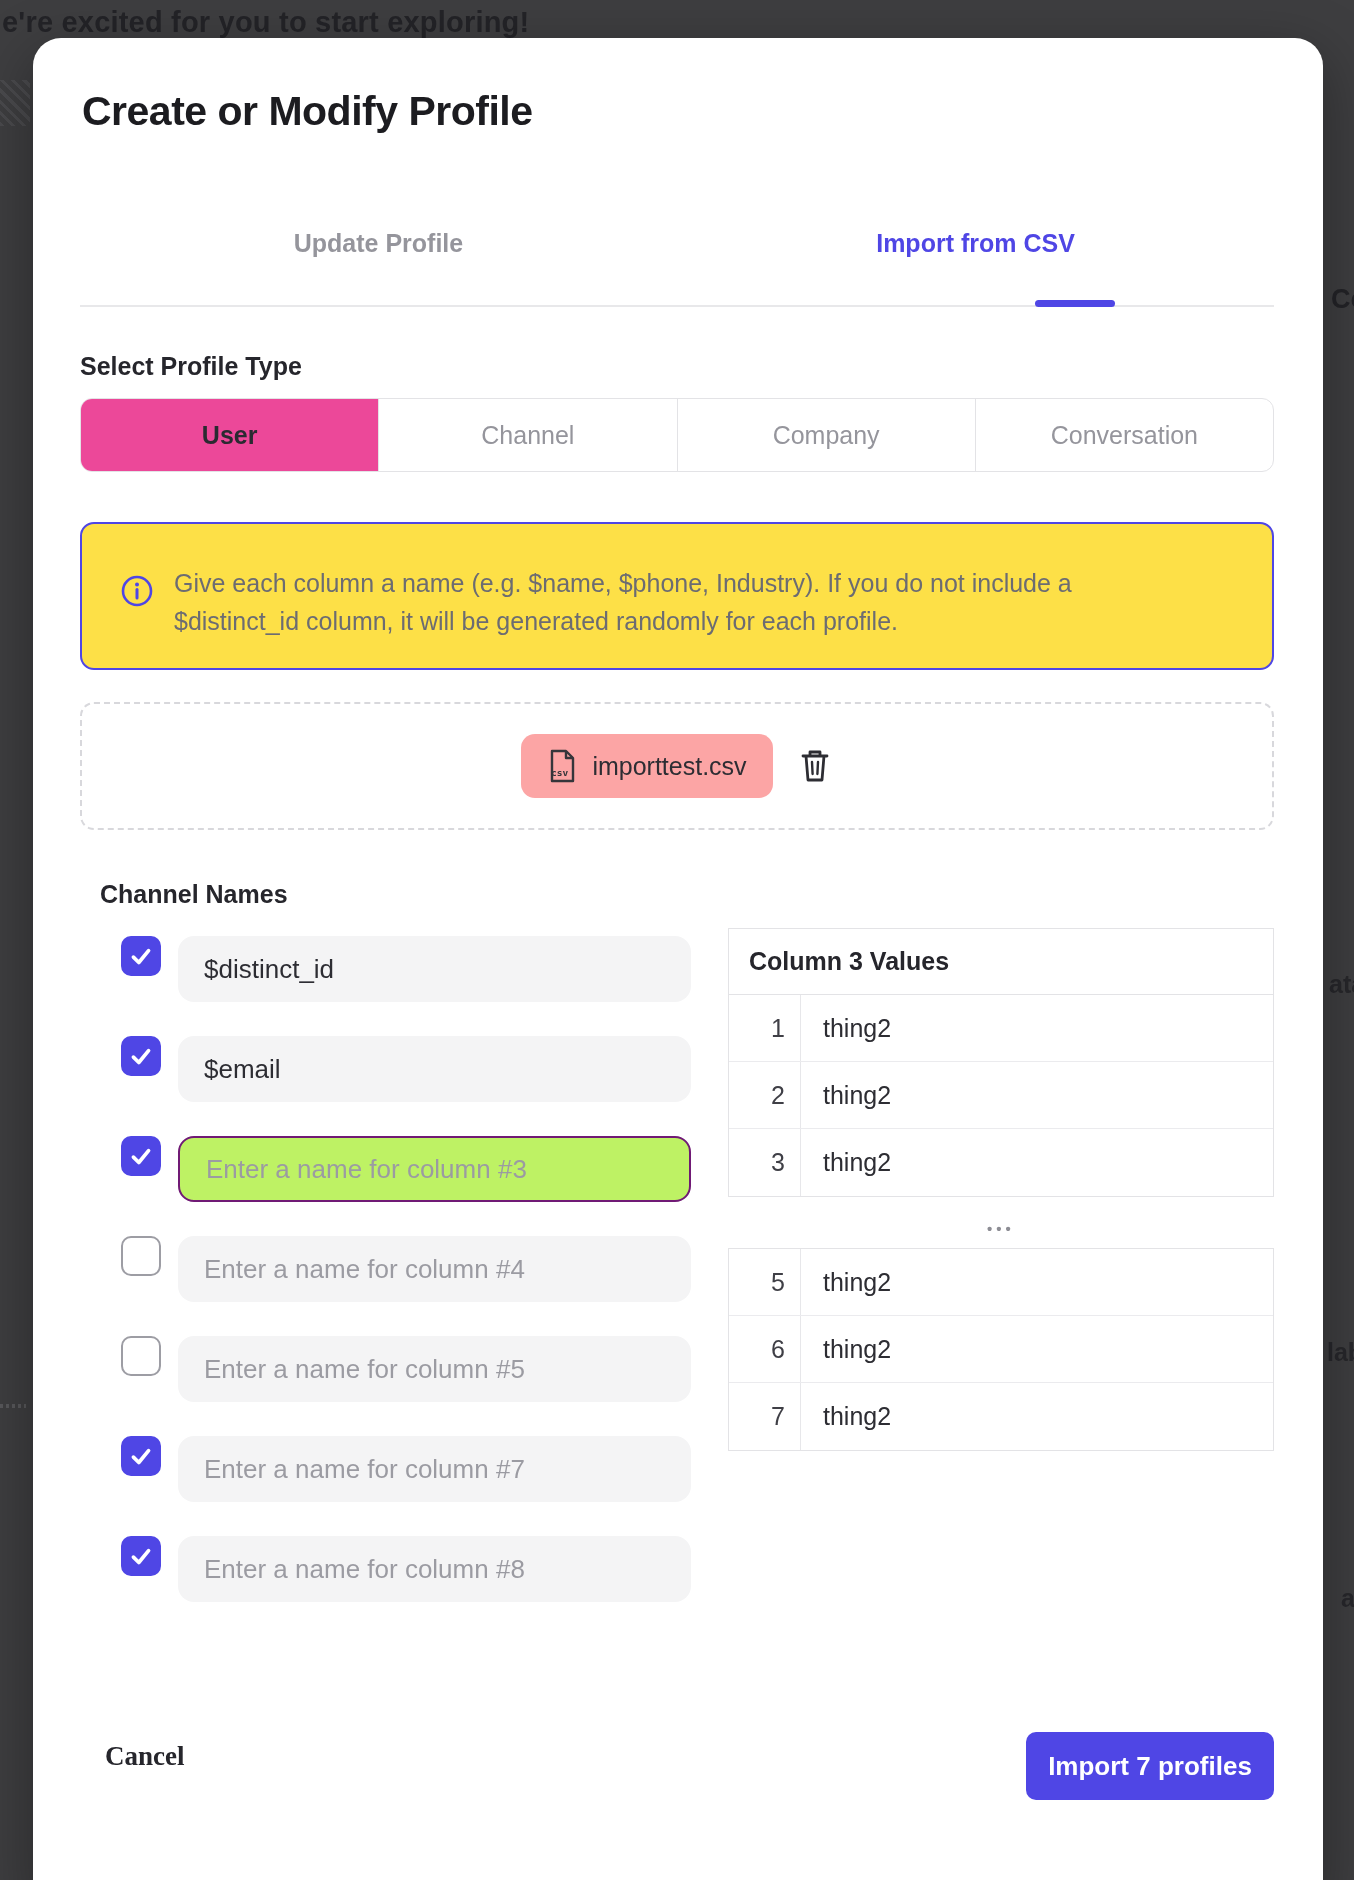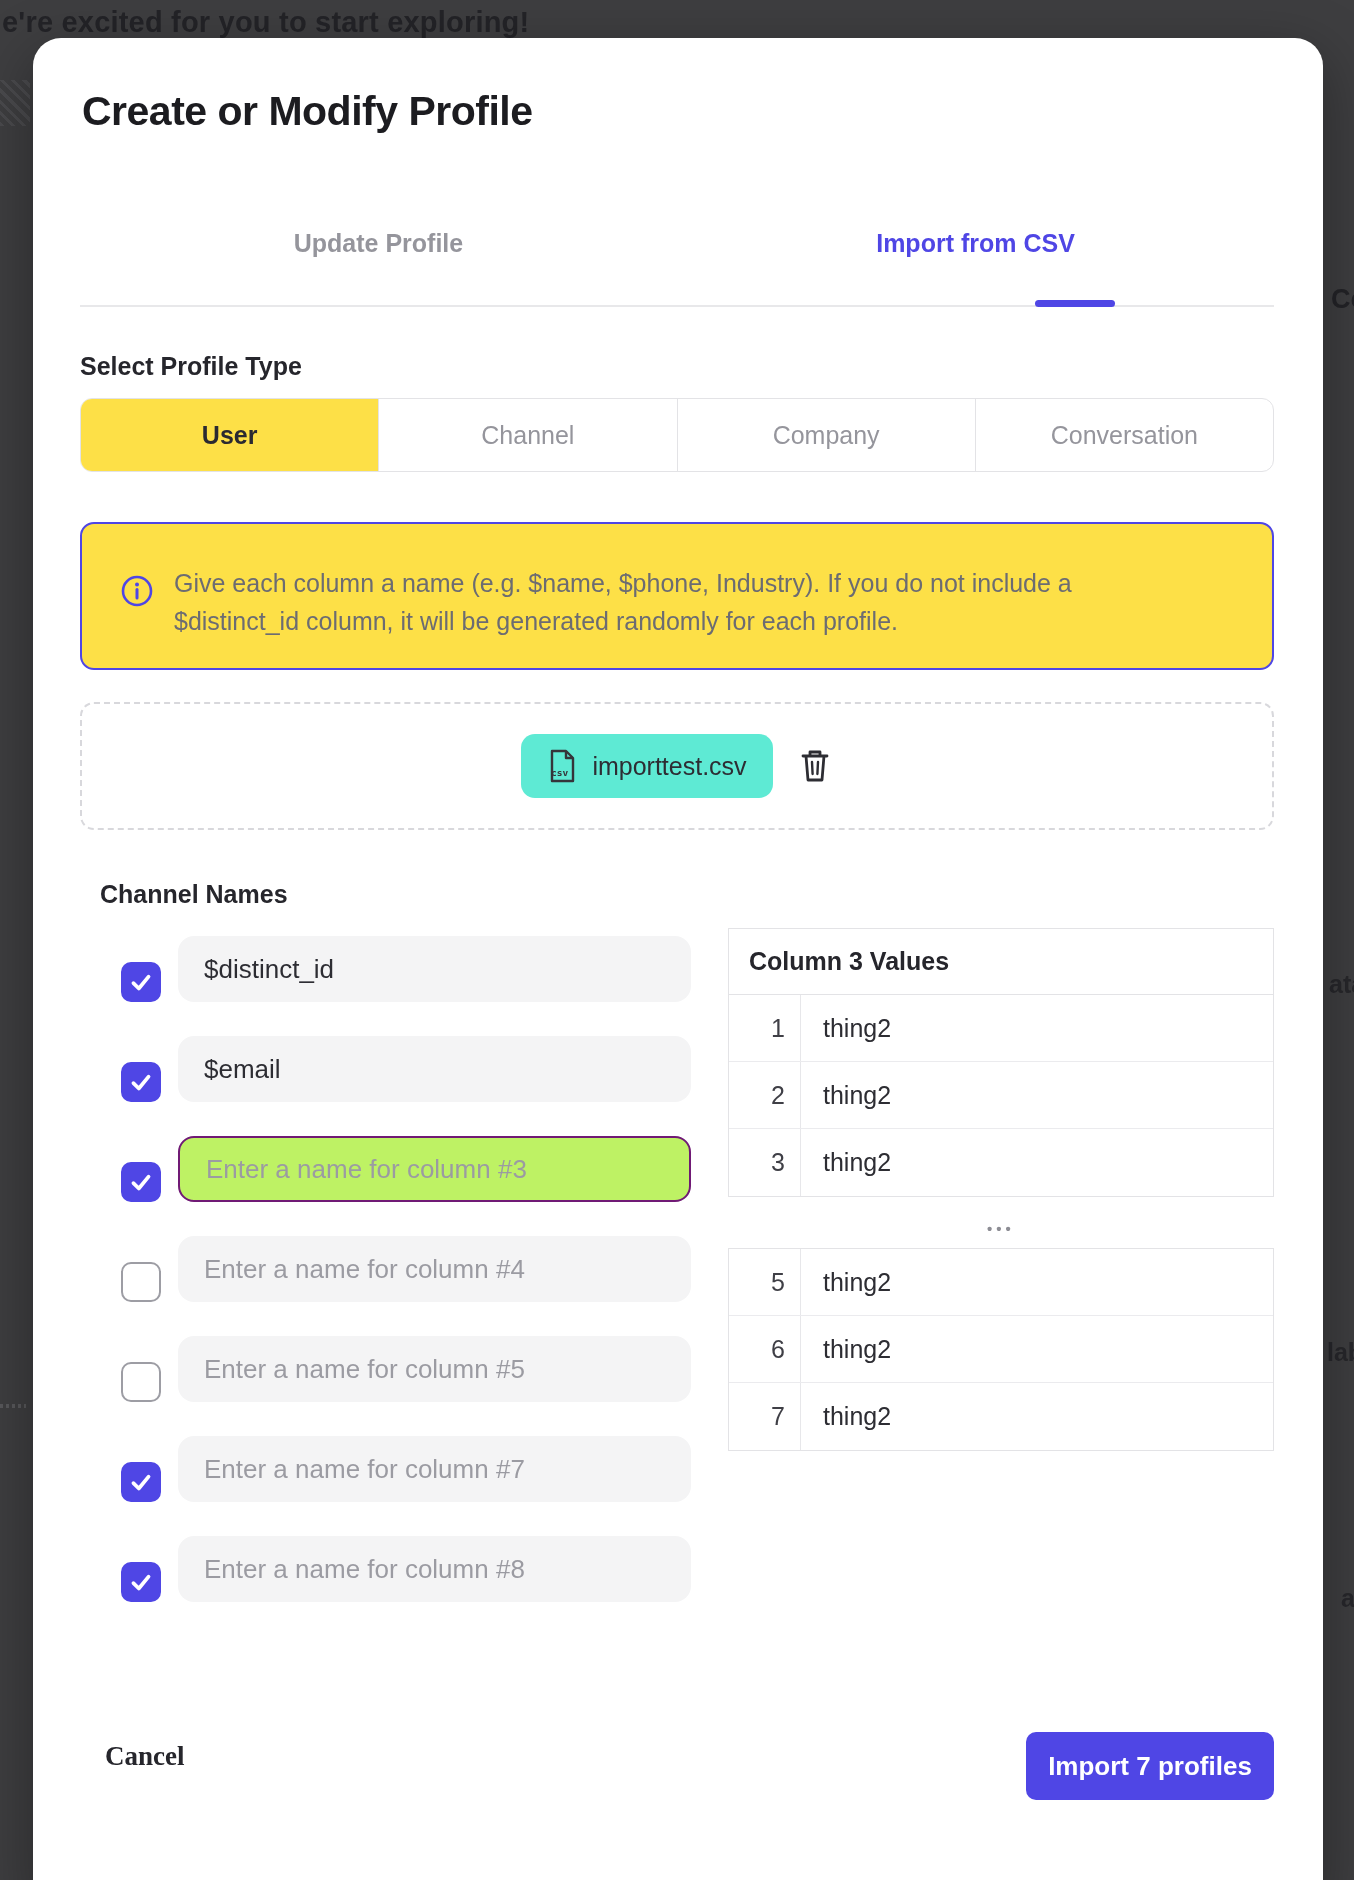--- a/index.html
+++ b/index.html
@@ -42,43 +42,43 @@
   .tab-divider { left:47px; top:267px; width:1194px; height:2px; background:#e8e8ea; }
   .tab-underline { left:1002px; top:262px; width:80px; height:7px; border-radius:4px; background:#4f46e5; }
 
   
   .select-label { left:47px; top:314px; font-size:25px; font-weight:600; color:#26262c; }
   .segments { left:47px; top:360px; width:1194px; height:74px;
     border:1px solid #e3e3e6; border-radius:12px; display:flex; overflow:hidden; background:#fff; }
   .segment { flex:1; display:flex; align-items:center; justify-content:center;
     border-left:1px solid #e3e3e6; font-size:25px; font-weight:500; color:#95959c; cursor:pointer; }
   .segment:first-child { border-left:none; }
-  .segment.active { background:#fde047; color:#2a2a31; font-weight:700; }
+  .segment.active { background:#ec4899; color:#2a2a31; font-weight:700; }
 
   
   .infobox { left:47px; top:484px; width:1194px; height:148px;
     background:#fde047; border:2px solid #4f46e5; border-radius:14px; }
   .info-icon { position:absolute; left:38px; top:50px; width:34px; height:34px; }
   .info-text { position:absolute; left:92px; top:40px; width:1010px;
     font-size:25px; line-height:38px; color:#6c6c72; }
 
   
   .dropzone { left:47px; top:664px; width:1194px; height:128px;
     border:2px dashed #d8d8dc; border-radius:14px;
     display:flex; align-items:center; justify-content:center; cursor:pointer; }
   .file-pill { display:flex; align-items:center; gap:15px;
-    background:#5eead4; border-radius:14px; padding:15px 26px;
+    background:#fca5a5; border-radius:14px; padding:15px 26px;
     font-size:25px; font-weight:500; color:#2d2d33; }
   .trash-btn { margin-left:24px; width:36px; height:38px; display:flex;
     align-items:center; justify-content:center; cursor:pointer; background:none; border:none; }
 
   
   .prop-label { left:67px; top:842px; font-size:25px; font-weight:600; color:#26262c; }
   .prop-list { left:66px; top:898px; width:592px; height:740px; overflow:hidden; }
-  .prop-row { display:flex; align-items:flex-end; height:66px; margin-bottom:34px;padding-left:22px; }
+  .prop-row { display:flex; align-items:flex-start; height:66px; margin-bottom:34px;padding-left:22px; }
   .checkbox { width:40px; height:40px; border-radius:10px; flex:0 0 40px;
     border:2.5px solid #9d9da4; background:#fff; margin-right:17px;
     display:flex; align-items:center; justify-content:center; cursor:pointer; }
   .checkbox svg { display:none; }
   .checkbox.checked { background:#4f46e5; border-color:#4f46e5; }
   .checkbox.checked svg { display:block; }
   .prop-input { flex:1; height:66px; background:#f4f4f5; border:none; border-radius:16px;
     font-family:inherit; font-size:26px; color:#2d2d33; padding:0 26px; outline:none; }
   .prop-input::placeholder { color:#9b9ba2; }
   .prop-input.focused { border:2px solid #701a75; background:#bef264; }

